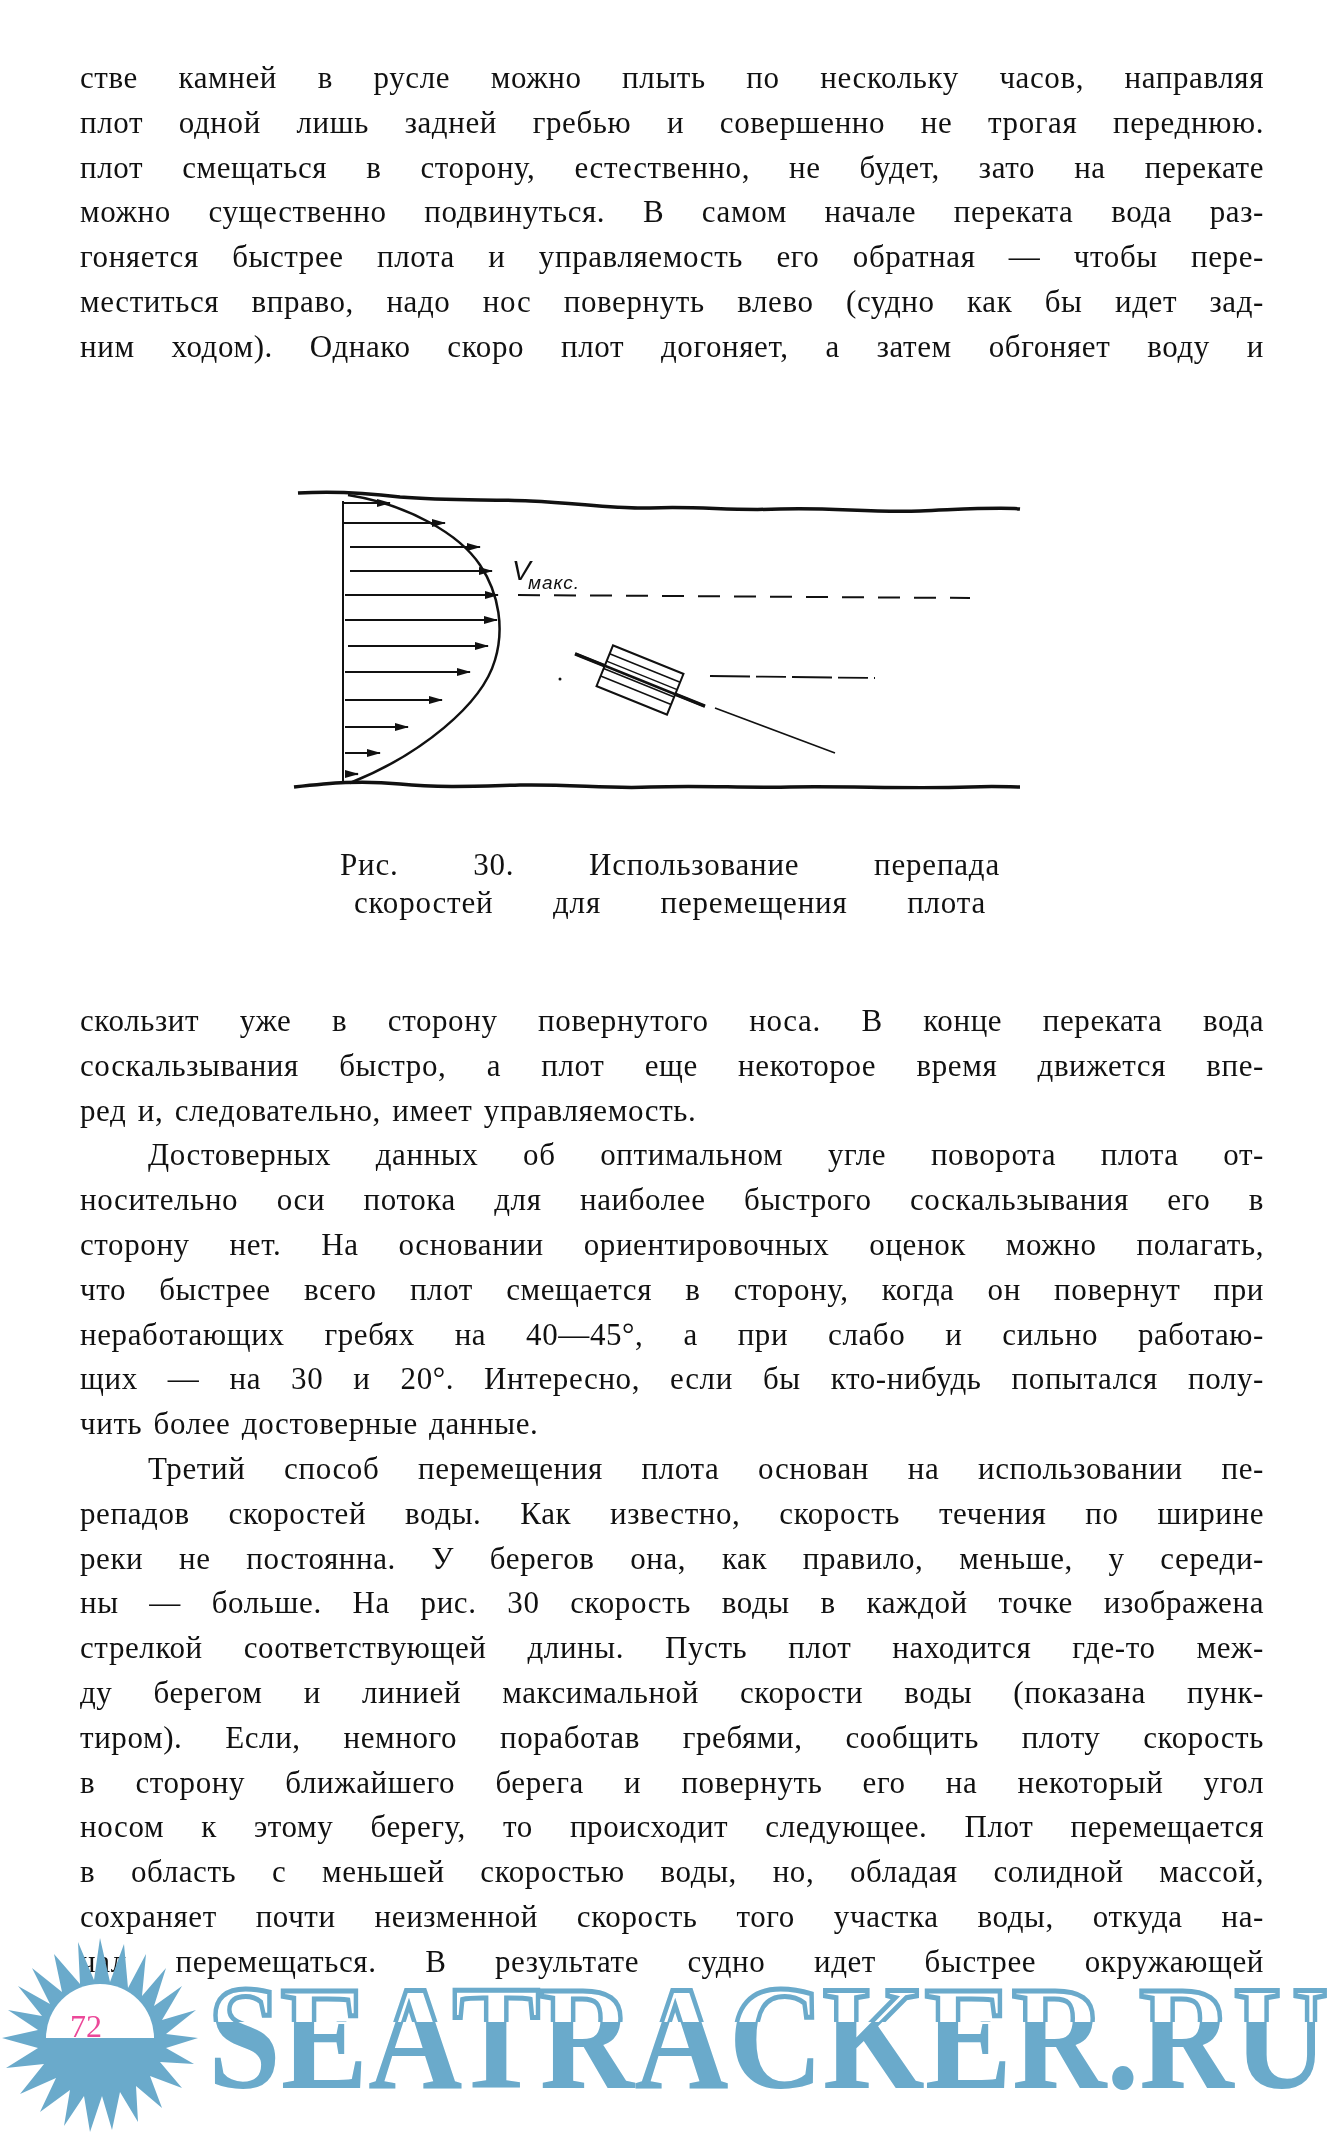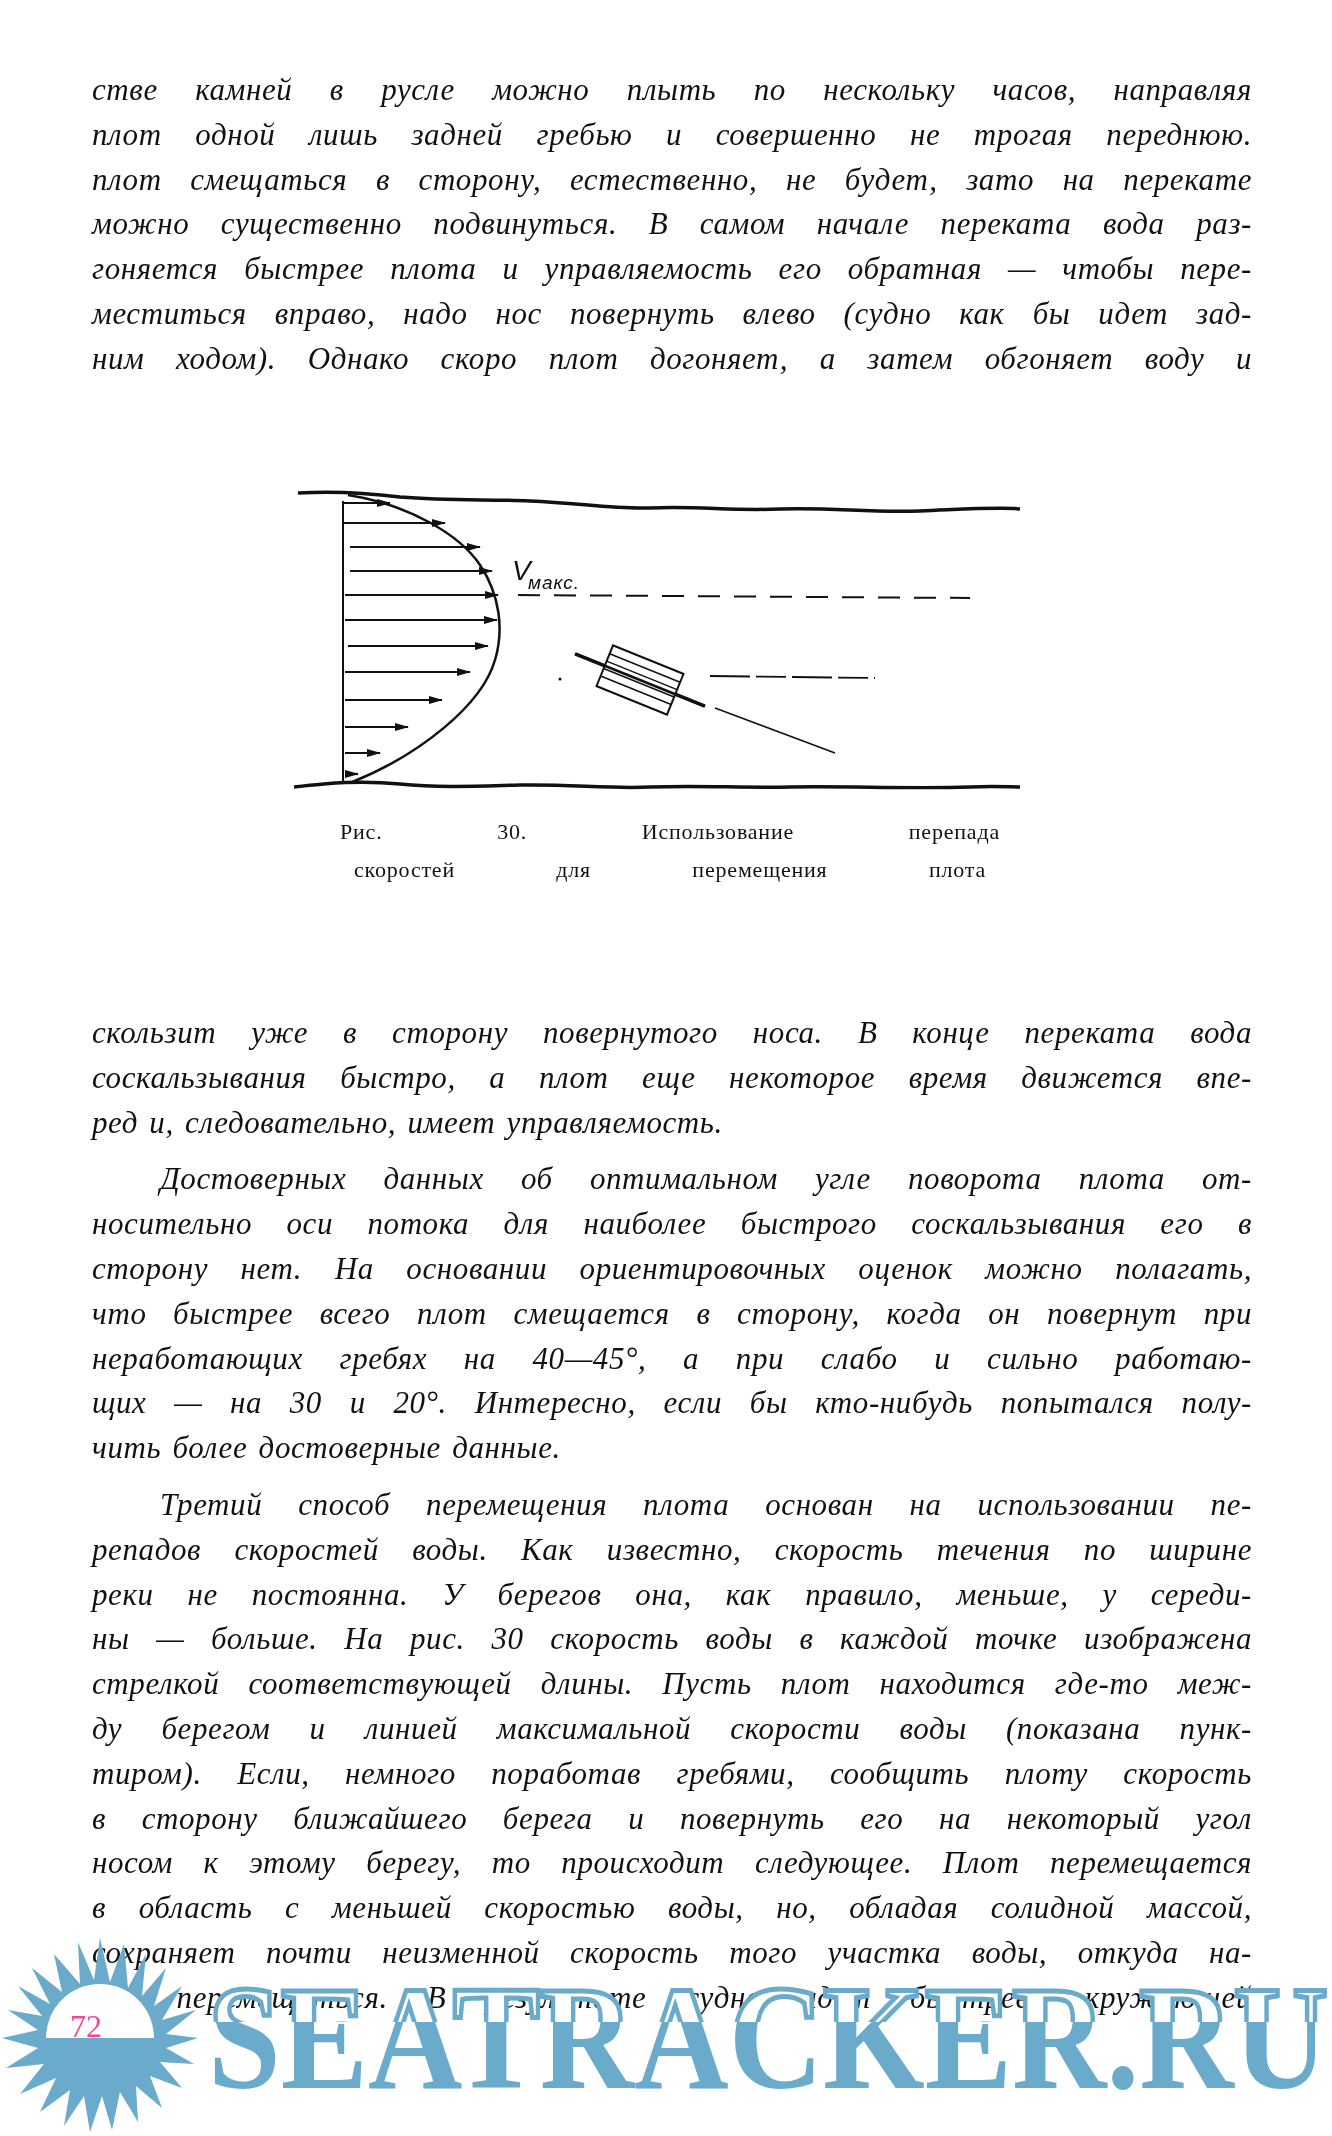--- a/index.html
+++ b/index.html
@@ -19,22 +19,21 @@
       position: absolute;
       left: 80px;
       width: 1184px;
       font-size: 31px;
       line-height: 44.8px;
       text-align: justify;
       letter-spacing: 0.6px;
       word-spacing: 3px;
     }
     .text-block p {
-      margin: 12px;
-      font-style: italic;
+      margin: 0;
     }
     .text-block .line {
       display: block;
       text-align: justify;
       text-align-last: justify;
       white-space: nowrap;
     }
     .text-block .line.last {
       text-align-last: left;
     }
@@ -50,23 +49,23 @@
       top: 465px;
       width: 740px;
       height: 340px;
     }
     #figure svg {
       display: block;
     }
     #caption {
       position: absolute;
       left: 340px;
-      top: 813px;
+      top: 846px;
       width: 660px;
-      font-size: 22px;
+      font-size: 31px;
       line-height: 38px;
       letter-spacing: 0.8px;
       text-align: center;
     }
     #caption .cap-line {
       display: block;
       text-align: justify;
       text-align-last: justify;
       white-space: nowrap;
     }

